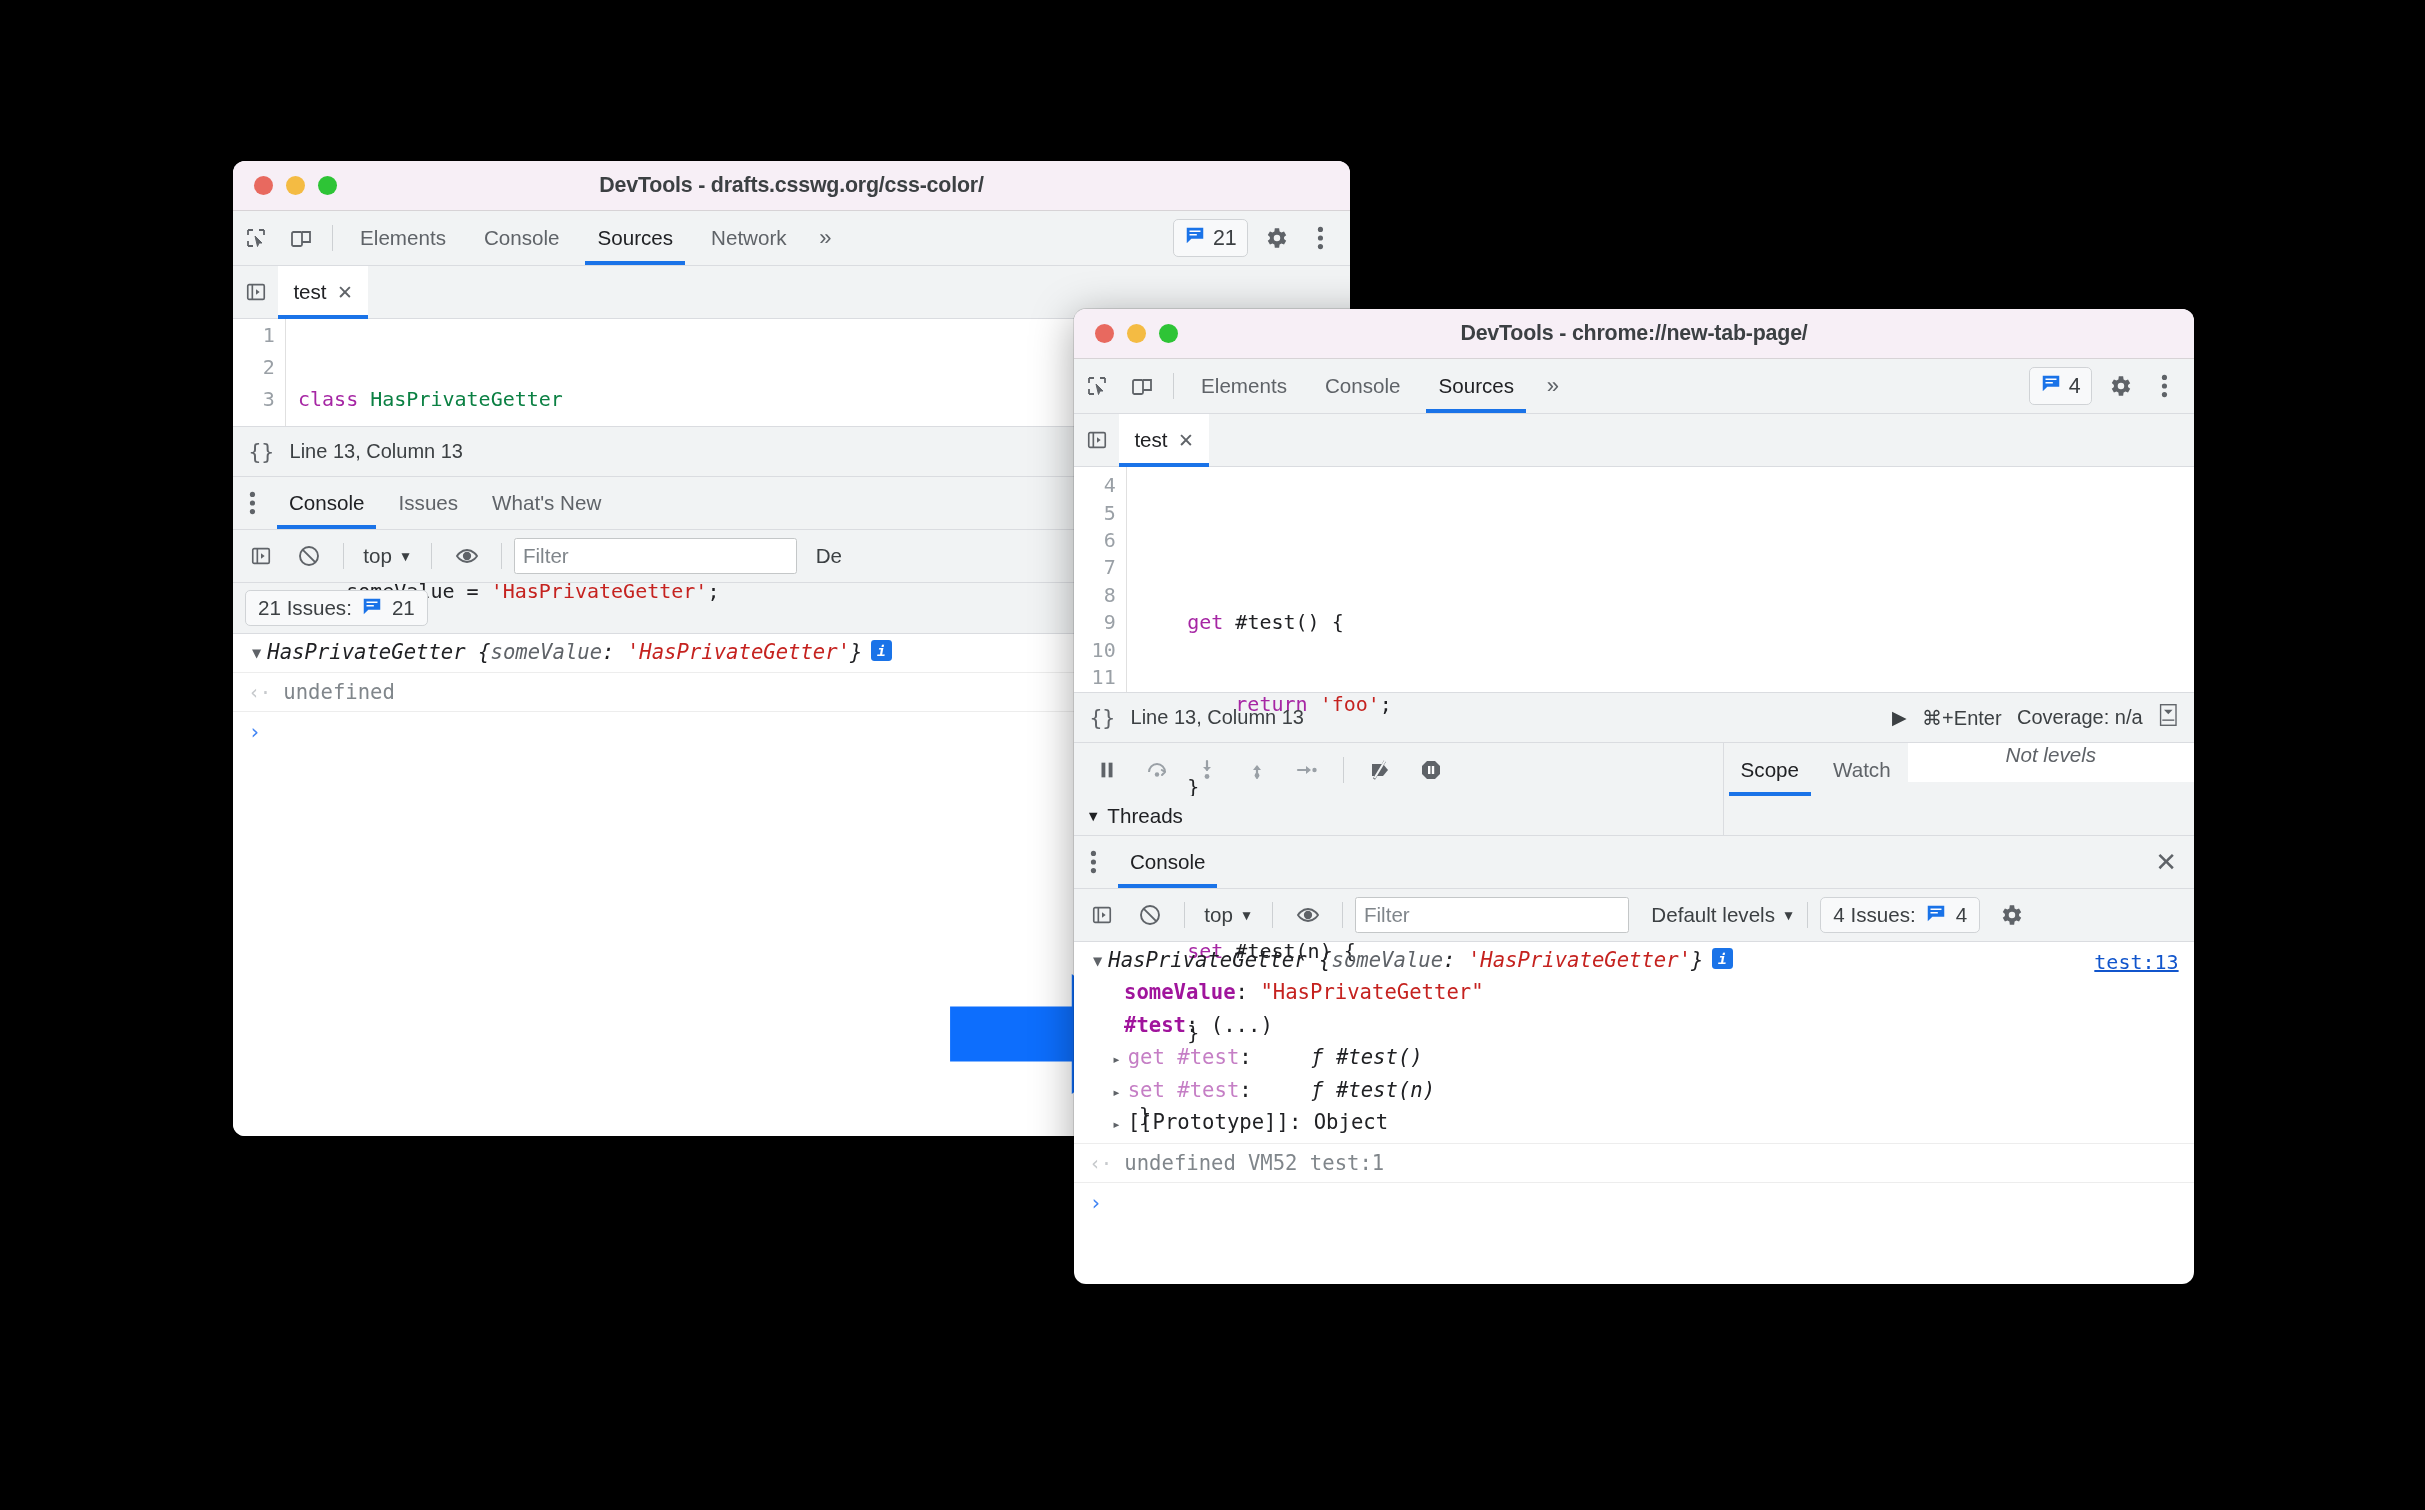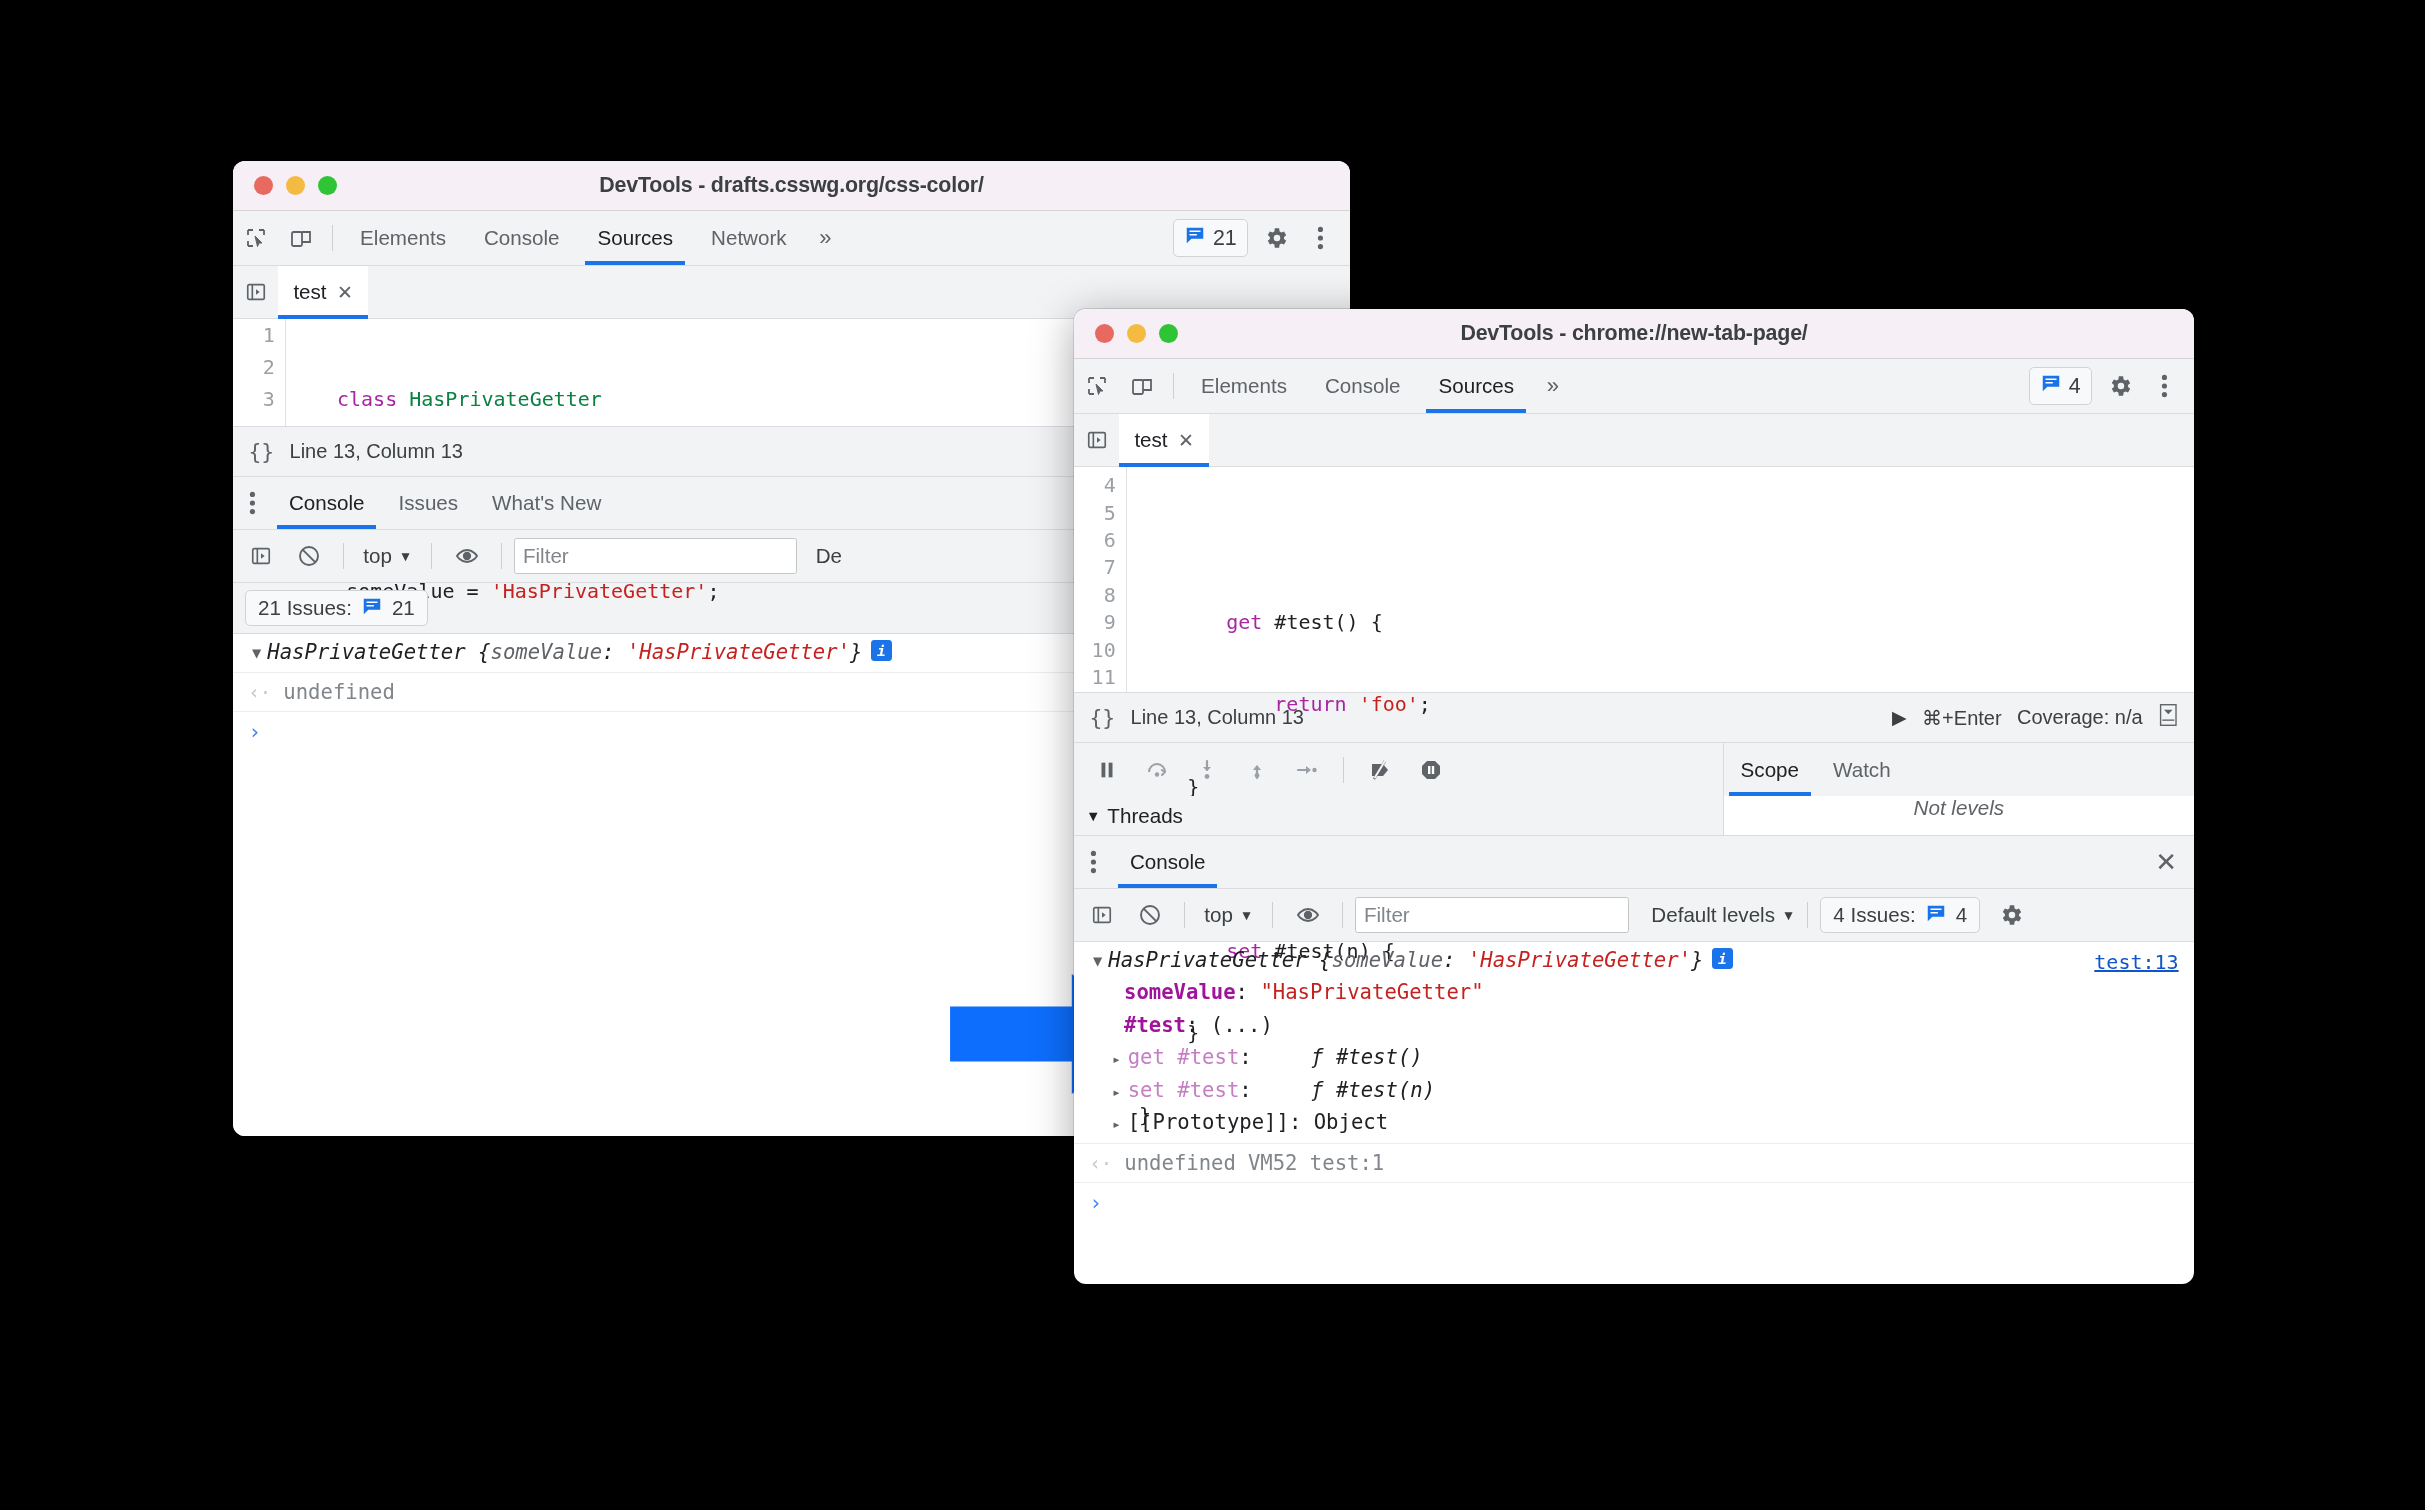--- a/index.html
+++ b/index.html
@@ -86,21 +86,21 @@
   .file-tab .x { font-size: 19px; color: #5f6368; }
 
   
   .editor { background: #ffffff; display: flex; font-family: "DejaVu Sans Mono", monospace; }
   .gutter {
     width: 53px; text-align: right; padding-right: 10.3px;
     color: #9aa0a6; font-size: 20px; line-height: 32px;
     border-right: 0.9px solid #e0e0e0; background: #fff; flex: 0 0 auto;
   }
   .code { padding-left: 12px; font-size: 20px; line-height: 32px; white-space: pre; color: #202124; }
-  .kw   { color: #a626a4; margin-left: 39px; }
+  .kw   { color: #a626a4; }
   .cls  { color: #0b8043; }
   .str  { color: #c5221f; }
   .pun  { color: #202124; }
 
   
   .statusbar {
     height: 51px; background: #f1f3f4;
     border-top: 0.9px solid #dadce0; border-bottom: 0.9px solid #dadce0;
     display: flex; align-items: center; padding: 0 15.4px;
     font-size: 20px; color: #3c4043; gap: 15.4px;
@@ -181,21 +181,21 @@
     font-size: 20.6px; color: #80868b; font-family: "DejaVu Sans Mono", monospace;
     position: relative;
   }
   .ret-arrow { color: #c6c9cc; font-size: 19px; }
   .prompt-row { padding: 8.6px 15.4px; font-size: 20.6px; color: #4285f4; font-family: "DejaVu Sans Mono", monospace; }
 
   
   .dbg-wrap { display: flex; border-bottom: 0.9px solid #dadce0; background: #f1f3f4; }
   .dbg-left { flex: 0 0 58%; display: flex; flex-direction: column; border-right: 0.9px solid #dadce0; }
   .dbg-ctrls { height: 53px; display: flex; align-items: center; gap: 5.1px; padding: 0 10.3px; }
-  .dbg-right { flex: 1 1 auto; display: flex; flex-direction: column; background: #f1f3f4; }
+  .dbg-right { flex: 1 1 auto; display: flex; background: #f1f3f4; }
   .scope-tabs { height: 53px; display: flex; align-items: center; }
   .threads-row { height: 39px; display: flex; align-items: center; padding: 0 12px; font-size: 20.6px; color: #202124; gap: 6.9px; background:#f1f3f4; }
   .notpaused { background:#fff; flex:1 1 auto; display:flex; align-items:center; justify-content:center; font-size: 20.6px; color:#5f6368; font-style: italic; }
 
   
   .console-hdr {
     height: 53px; background: #f1f3f4; border-bottom: 0.9px solid #dadce0;
     display: flex; align-items: center; position: relative;
   }
   .close-x { position: absolute; right: 17px; font-size: 26px; color: #5f6368; }

